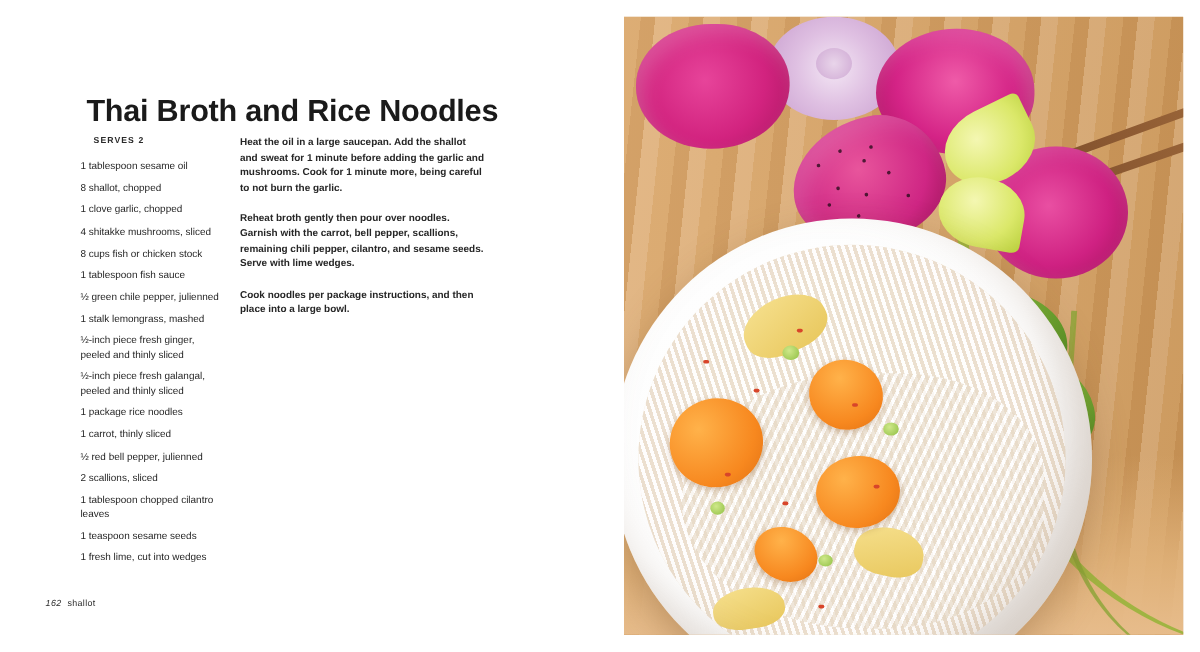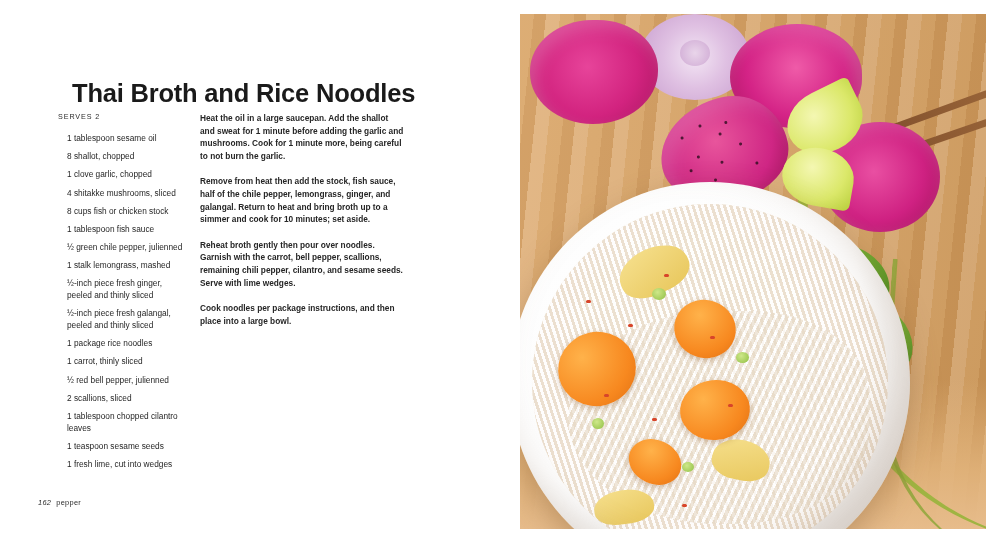--- a/index.html
+++ b/index.html
@@ -35,25 +35,26 @@
     top: 62px;
     width: 420px;
     font-size: 25.5px;
     font-weight: bold;
     letter-spacing: -0.2px;
     color: #1a1a1a;
     line-height: 1.1;
   }
   .serves {
     position: absolute;
-    left: 58px;
+    left: 78px;
     top: 112px;
     font-size: 7.2px;
     letter-spacing: 0.9px;
     color: #2a2a2a;
+    font-weight: bold;
   }
   .ingredients {
     position: absolute;
     left: 64px;
     top: 130px;
     width: 120px;
     list-style: none;
     margin: 3px;
     padding: 0;
   }
@@ -338,27 +339,26 @@
       <li>1 carrot, thinly sliced</li>
       <li>½ red bell pepper, julienned</li>
       <li>2 scallions, sliced</li>
       <li>1 tablespoon chopped cilantro leaves</li>
       <li>1 teaspoon sesame seeds</li>
       <li>1 fresh lime, cut into wedges</li>
     </ul>
 
     <div class="method">
       <p>Heat the oil in a large saucepan. Add the shallot and sweat for 1 minute before adding the garlic and mushrooms. Cook for 1 minute more, being careful to not burn the garlic.</p>
-      <p>Remove from heat then add the stock, fish sauce, half of the chile pepper, lemongrass, ginger, and galangal. Return to heat and bring broth up to a simmer and cook for 10 minutes; set aside.</p>
       <p>Reheat broth gently then pour over noodles. Garnish with the carrot, bell pepper, scallions, remaining chili pepper, cilantro, and sesame seeds. Serve with lime wedges.</p>
       <p>Cook noodles per package instructions, and then place into a large bowl.</p>
     </div>
 
     <div class="folio">
-      <span class="pg">162</span><span>pepper</span>
+      <span class="pg">162</span><span>shallot</span>
     </div>
   </div>
 
   <div class="photo">
     <div class="wood"></div>
     <div class="wood-lower"></div>
 
     <div class="chopstick a"></div>
     <div class="chopstick b"></div>
 

